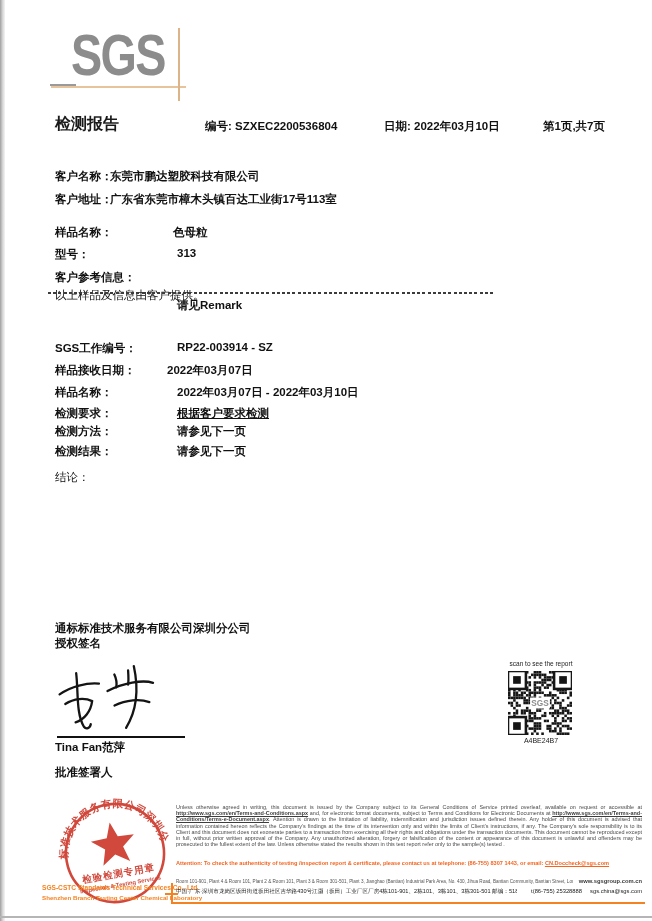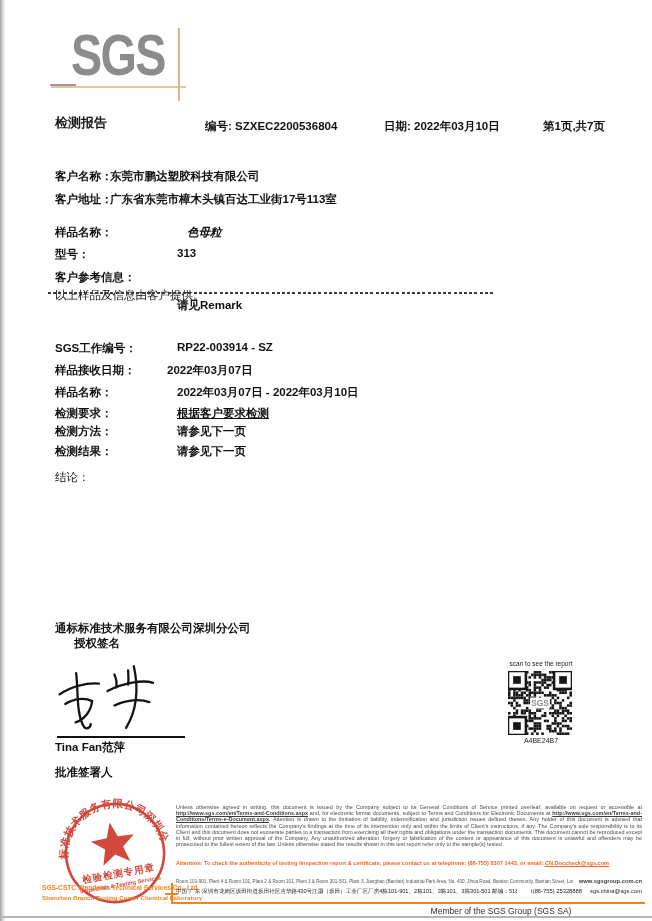--- a/index.html
+++ b/index.html
@@ -14,35 +14,35 @@
   .bottom-line { left:0; top:916px; width:652px; height:2px; background:#b5b5b5; }
 
   
   .logo-text { left:71px; top:27px; font-size:57px; font-weight:bold; color:#8c8c8c;
     letter-spacing:-2px; transform:scaleX(.82); transform-origin:left top; line-height:1; }
   .logo-hline { left:51px; top:86px; width:135px; height:2px; background:#e7c49c; }
   .logo-vline { left:178px; top:28px; width:2px; height:73px; background:#dcb488; }
   .logo-stub  { left:50px; top:84px; width:26px; height:2px; background:#9a9a9a; }
 
   
-  .title { left:55px; top:114px; font-size:13px; font-weight:bold; color:#1a1a1a; }
+  .title { left:55px; top:114px; font-size:16px; font-weight:bold; color:#1a1a1a; }
   .hmeta { top:119px; font-size:11.5px; font-weight:bold; color:#111; white-space:nowrap; }
 
   .row { position:absolute; font-size:11.5px; color:#111; white-space:nowrap;margin-top:16px; }
   .row .lbl { position:absolute; left:0; font-weight:600; }
   .row .val { position:absolute; font-weight:600; }
 
   .dashline { left:48px; top:292px; width:445px; height:1.6px;
     background:repeating-linear-gradient(90deg,#3c3c3c 0 3px,transparent 3px 5.2px); }
 
   .concl-val { left:177px; top:447px; width:318px; font-size:11.5px; font-weight:600;
     color:#111; line-height:17px; white-space:normal; }
 
   .sig-company { left:55px; top:621px; font-size:11.5px; font-weight:600; color:#111; }
-  .sig-auth    { left:55px; top:636px; font-size:11.5px; font-weight:600; color:#111;margin-left:19px; }
+  .sig-auth    { left:55px; top:636px; font-size:11.5px; font-weight:600; color:#111; }
   .signature   { left:52px; top:658px; }
   .sig-line    { left:57px; top:736px; width:128px; height:1.6px; background:#111; }
   .sig-name    { left:55px; top:740px; font-size:11.5px; font-weight:600; color:#111; }
   .sig-title   { left:55px; top:757px; font-size:11.5px; font-weight:600; color:#111;margin-top:8px; }
 
   .qr-caption { left:496px; top:660px; width:90px; text-align:center; font-size:6.5px; color:#222; }
   .qr-box     { left:508px; top:671px; width:64px; height:64px; }
   .qr-code-id { left:496px; top:737px; width:90px; text-align:center; font-size:7px; color:#222; }
 
   
@@ -91,21 +91,21 @@
     <span class="lbl">客户名称：</span>
     <span class="val" style="left:55px;">东莞市鹏达塑胶科技有限公司</span>
   </div>
   <div class="row" style="left:55px; top:176px;">
     <span class="lbl">客户地址：</span>
     <span class="val" style="left:55px;">广东省东莞市樟木头镇百达工业街17号113室</span>
   </div>
 
   <div class="row" style="left:55px; top:209px;">
     <span class="lbl">样品名称：</span>
-    <span class="val" style="left:132px;font-style:italic;">色母粒</span>
+    <span class="val" style="left:118px;">色母粒</span>
   </div>
   <div class="row" style="left:55px; top:231px;">
     <span class="lbl">型号：</span>
     <span class="val" style="left:122px;">313</span>
   </div>
   <div class="row" style="left:55px; top:254px;">
     <span class="lbl">客户参考信息：</span>
     <span class="val" style="left:122px;margin-top:28px;">请见Remark</span>
   </div>
   <div class="row" style="left:55px; top:272px;">以上样品及信息由客户提供。</div>
@@ -438,16 +438,15 @@
     <span class="a">Room 101-901, Plant 4 &amp; Room 101, Plant 2 &amp; Room 101, Plant 3 &amp; Room 301-501, Plant 3, Jianghao (Bantian) Industrial Park Area, No. 430, Jihua Road, Bantian Community, Bantian Street, Longgang District, Shenzhen, Guangdong, China 518129</span>
     <span class="w">www.sgsgroup.com.cn</span>
   </div>
   <div class="abs addr2">
     <span class="a">中国·广东·深圳市龙岗区坂田街道坂田社区吉华路430号江灏（坂田）工业厂区厂房4栋101-901、2栋101、3栋101、3栋301-501 邮编：518129</span>
     <span class="p">t(86-755) 25328888</span>
     <span class="e">sgs.china@sgs.com</span>
   </div>
 
   <div class="abs orange-rule"></div>
-  <div class="abs member">Member of the SGS Group (SGS SA)</div>
   <div class="abs bottom-line"></div>
 
 </div>
 
 </body></html>

